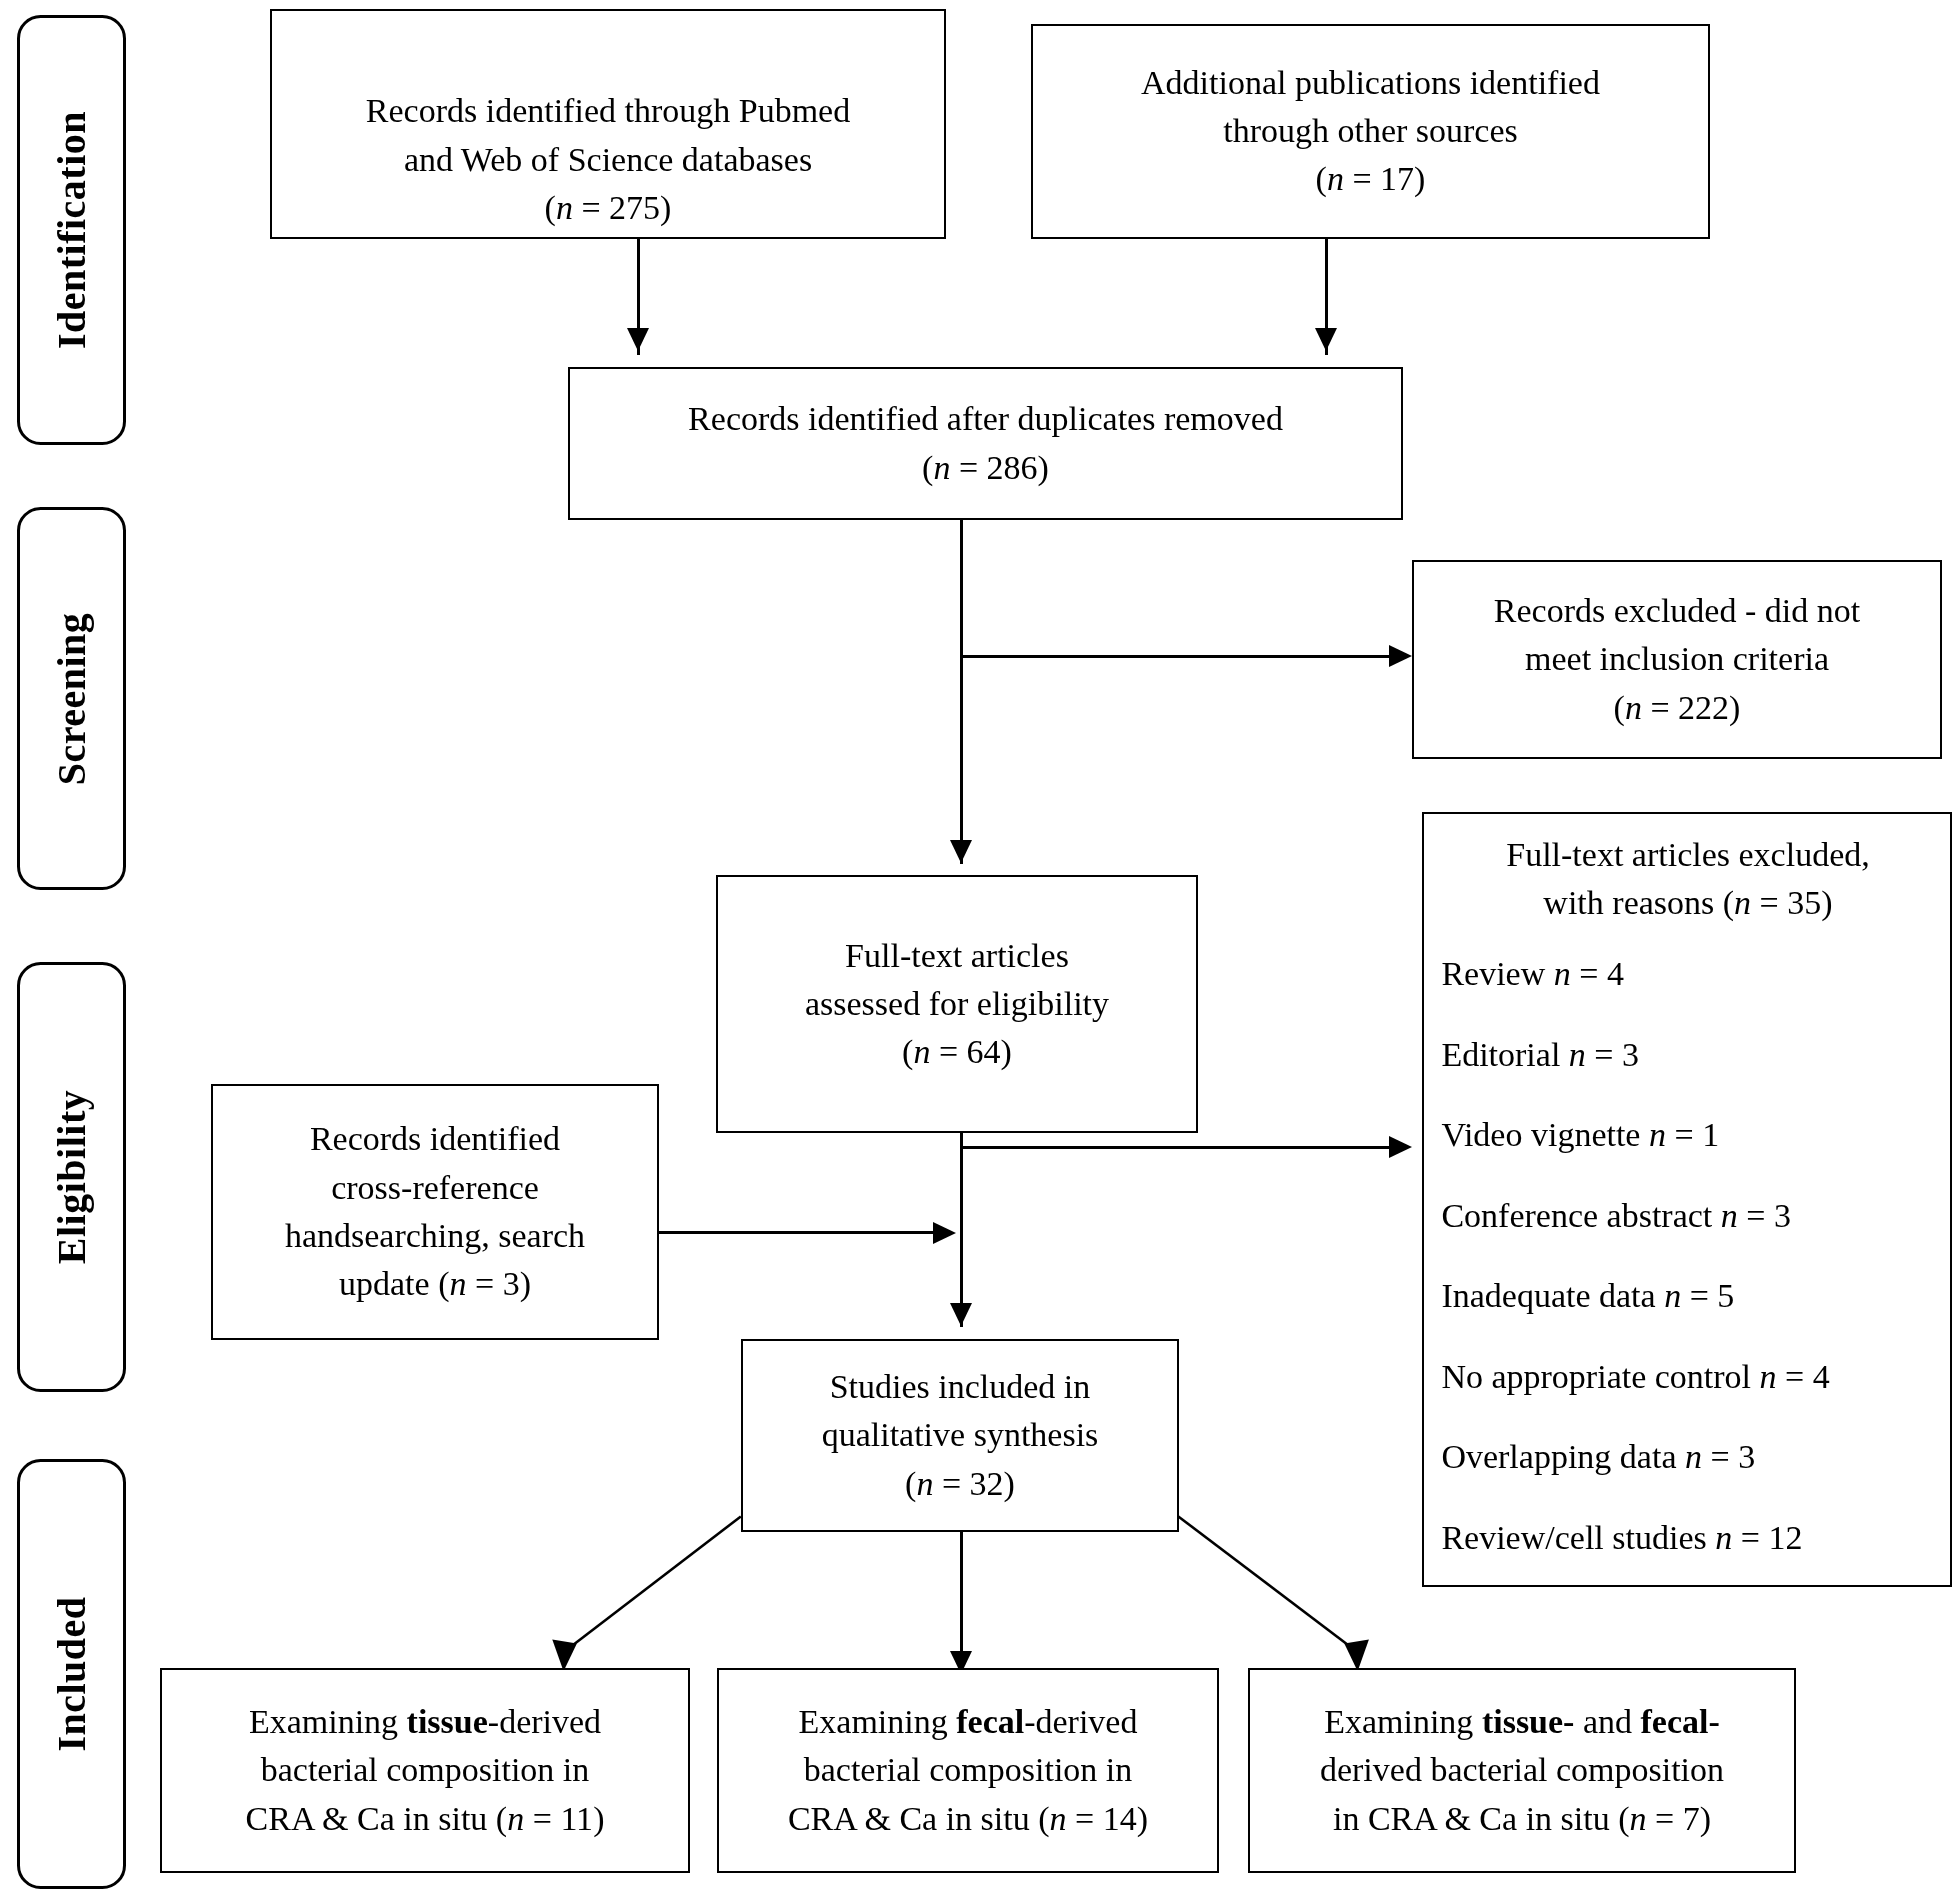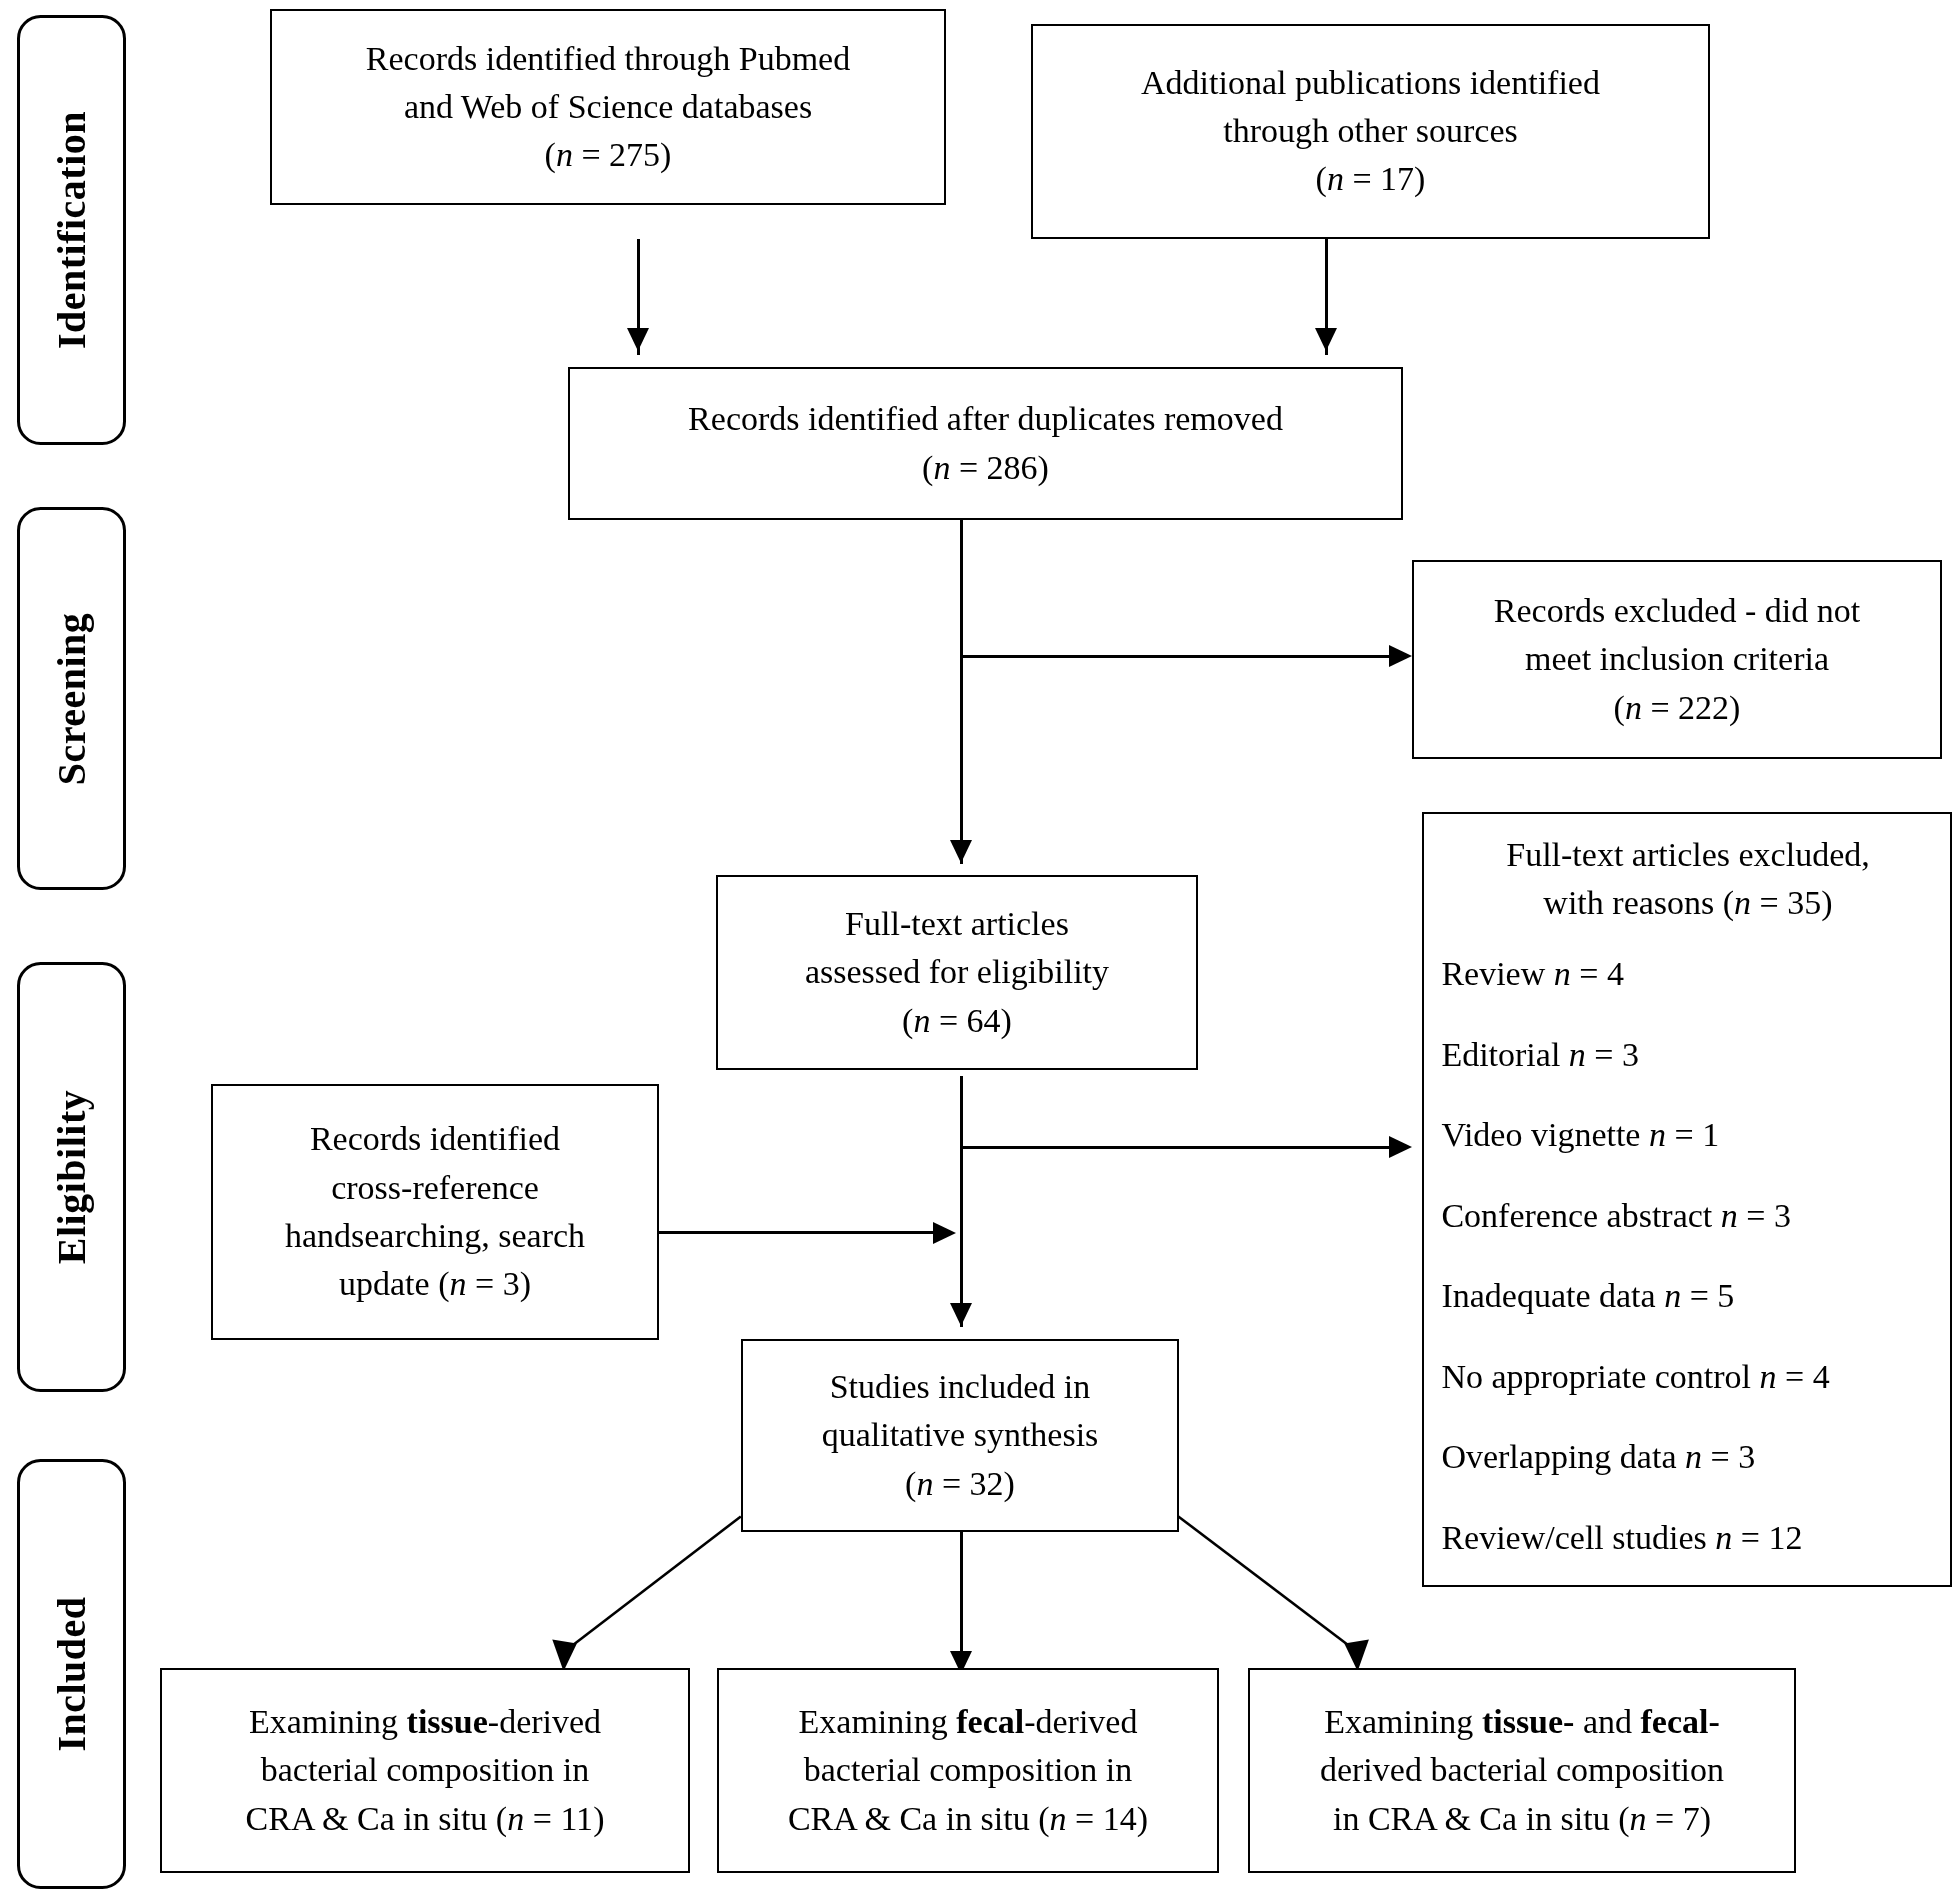--- a/index.html
+++ b/index.html
@@ -160,21 +160,21 @@
 
   <svg class="diag" viewBox="0 0 3816 3693">
 
     <line x1="1446" y1="2960" x2="1100" y2="3225" stroke="#000" stroke-width="5"></line>
     <polygon points="1100,3262 1078,3200 1126,3208" fill="#000"></polygon>
 
     <line x1="2300" y1="2960" x2="2650" y2="3225" stroke="#000" stroke-width="5"></line>
     <polygon points="2650,3262 2624,3208 2672,3200" fill="#000"></polygon>
   </svg>
 
-  <div class="box" style="left:270px; top:9.2px; width:676px; height:196px;">
+  <div class="box" style="left:270px; top:9.2px; width:676px; height:230px;align-items:flex-end;">
     <div class="inner">
       <div>Records identified through Pubmed</div>
       <div>and Web of Science databases</div>
       <div>(<i class="nvar">n</i> = <span>275</span>)</div>
     </div>
   </div>
 
   <div class="box" style="left:1031px; top:23.6px; width:679px; height:215px;">
     <div class="inner">
       <div>Additional publications identified</div>
@@ -208,21 +208,21 @@
       <div class="rline"><span>Editorial</span> <i class="nvar">n</i> = <span>3</span></div>
       <div class="rline"><span>Video vignette</span> <i class="nvar">n</i> = <span>1</span></div>
       <div class="rline"><span>Conference abstract</span> <i class="nvar">n</i> = <span>3</span></div>
       <div class="rline"><span>Inadequate data</span> <i class="nvar">n</i> = <span>5</span></div>
       <div class="rline"><span>No appropriate control</span> <i class="nvar">n</i> = <span>4</span></div>
       <div class="rline"><span>Overlapping data</span> <i class="nvar">n</i> = <span>3</span></div>
       <div class="rline"><span>Review/cell studies</span> <i class="nvar">n</i> = <span>12</span></div>
     </div>
   </div>
 
-  <div class="box" style="left:716px; top:875px; width:482px; height:195px;">
+  <div class="box" style="left:716px; top:875px; width:482px; height:258px;">
     <div class="inner">
       <div>Full-text articles</div>
       <div>assessed for eligibility</div>
       <div>(<i class="nvar">n</i> = <span>64</span>)</div>
     </div>
   </div>
 
   <div class="box" style="left:211px; top:1084px; width:448px; height:256px;">
     <div class="inner">
       <div>Records identified</div>

